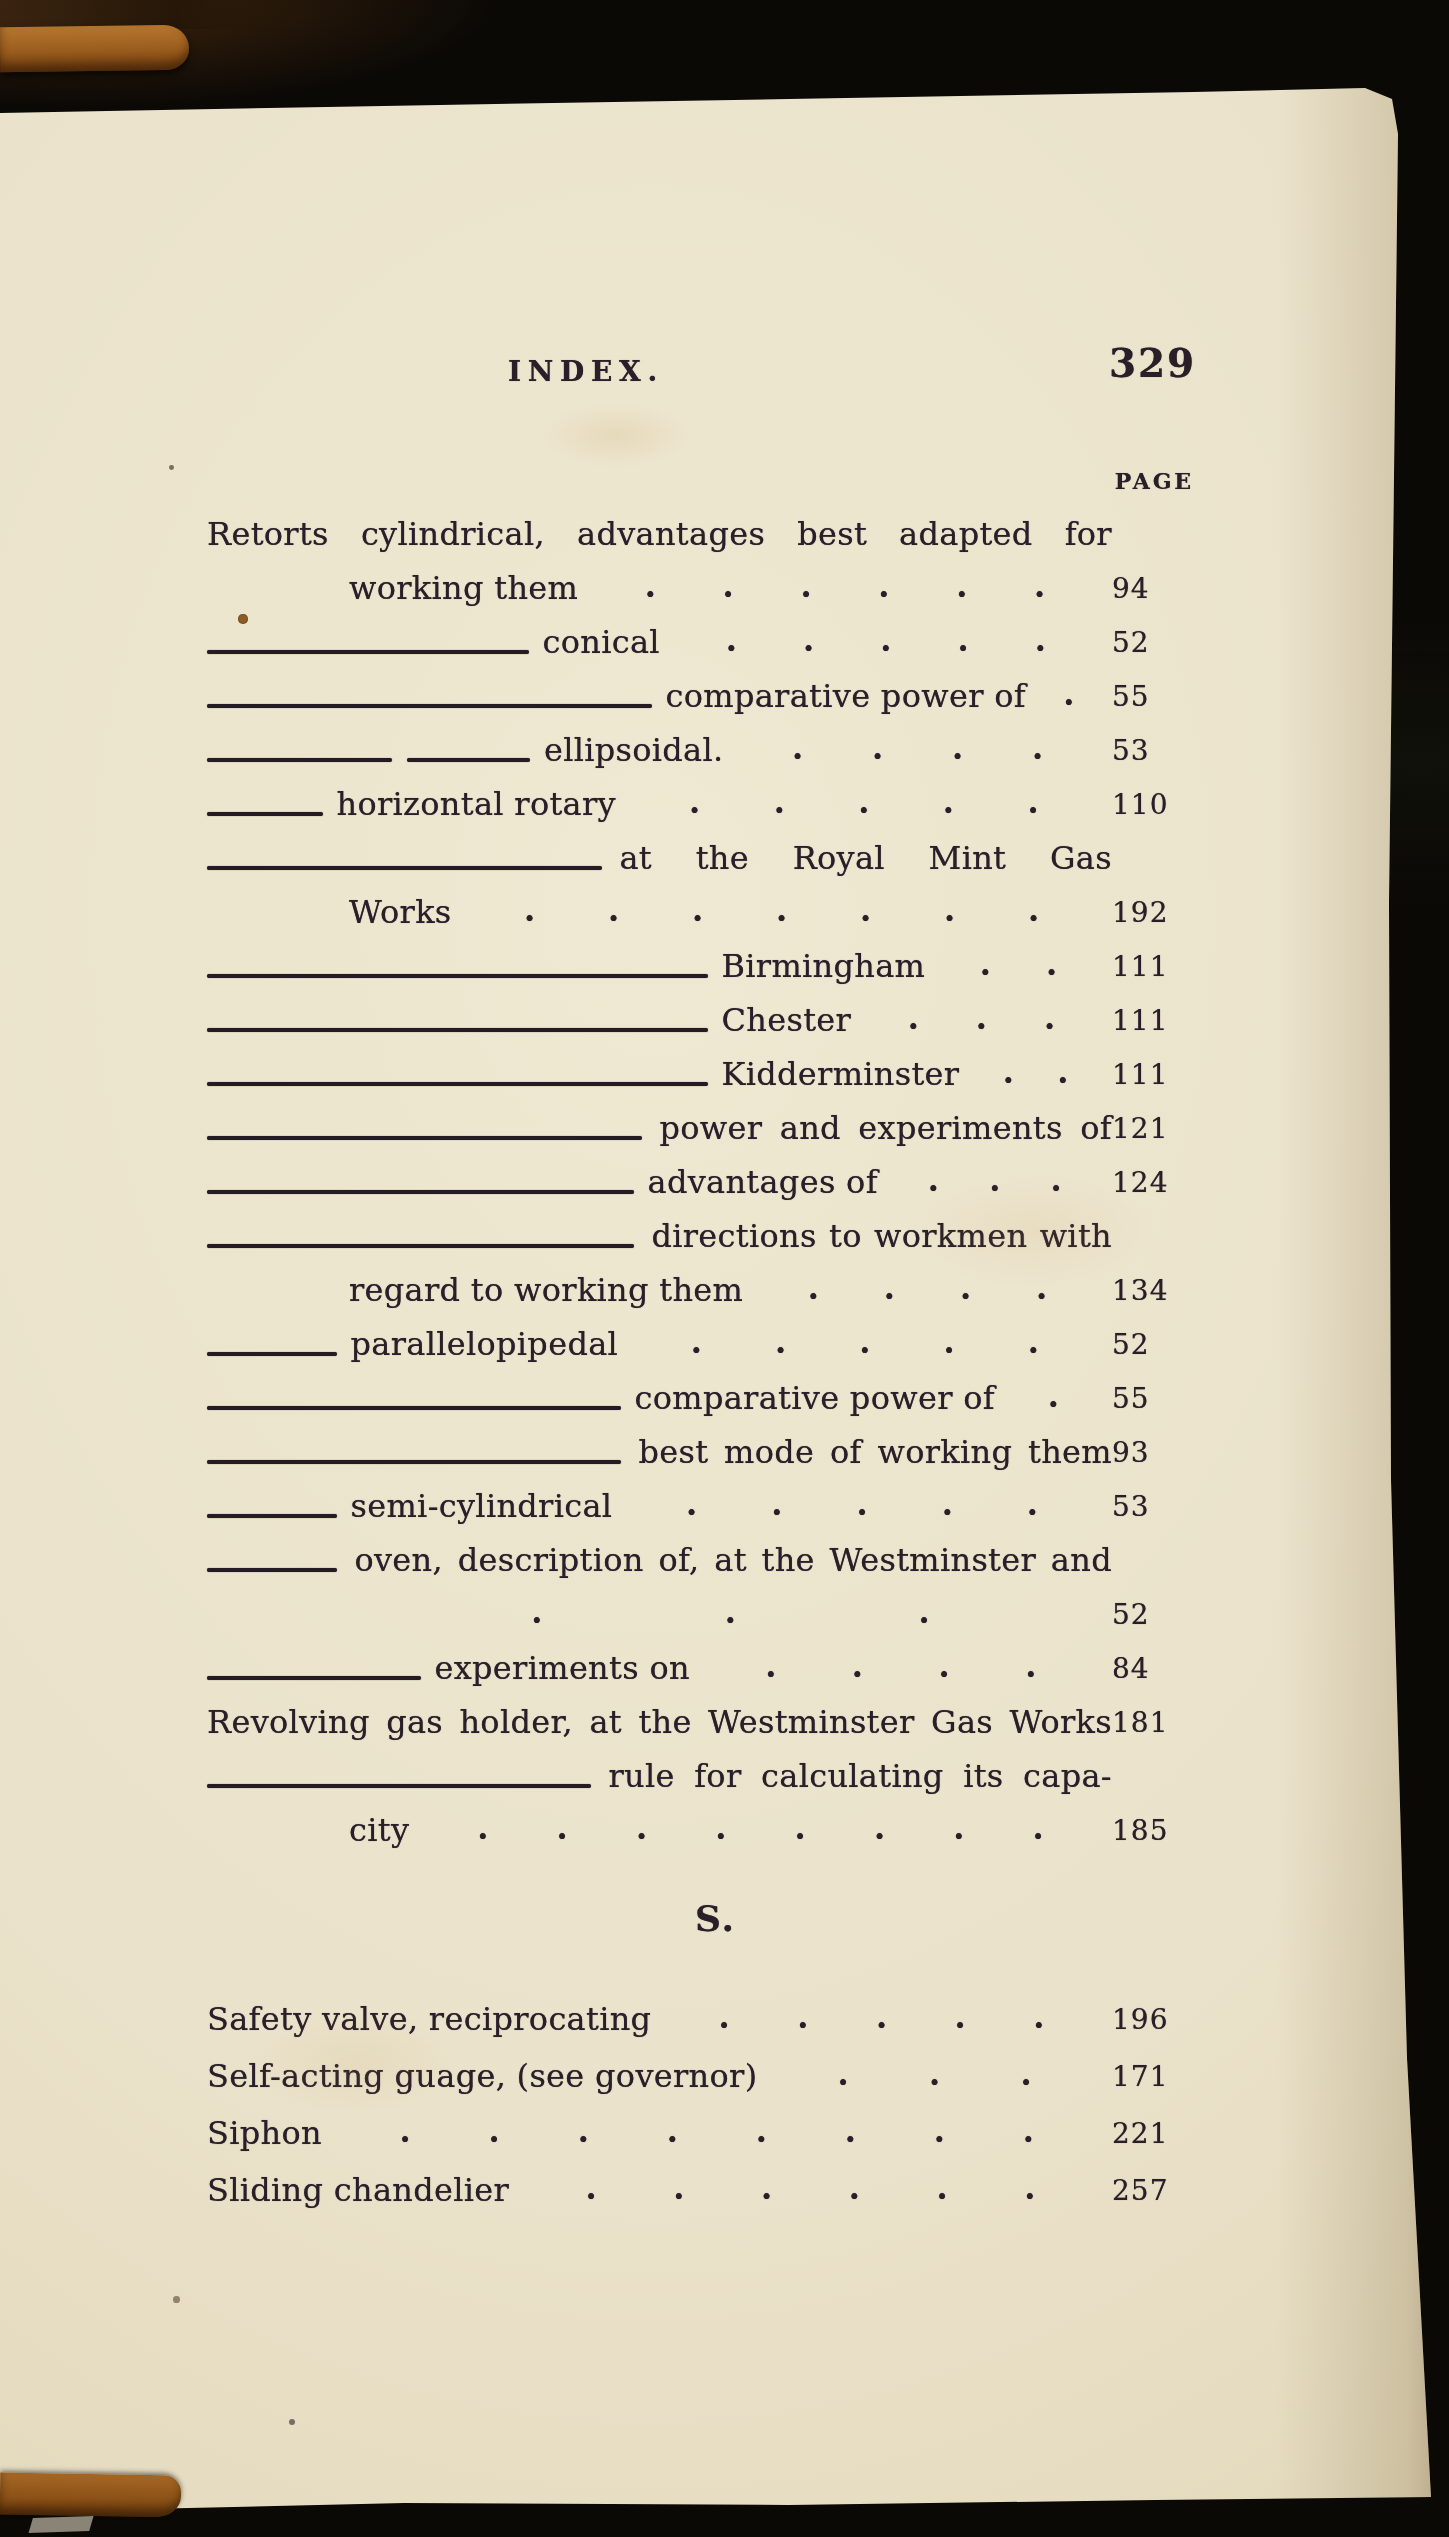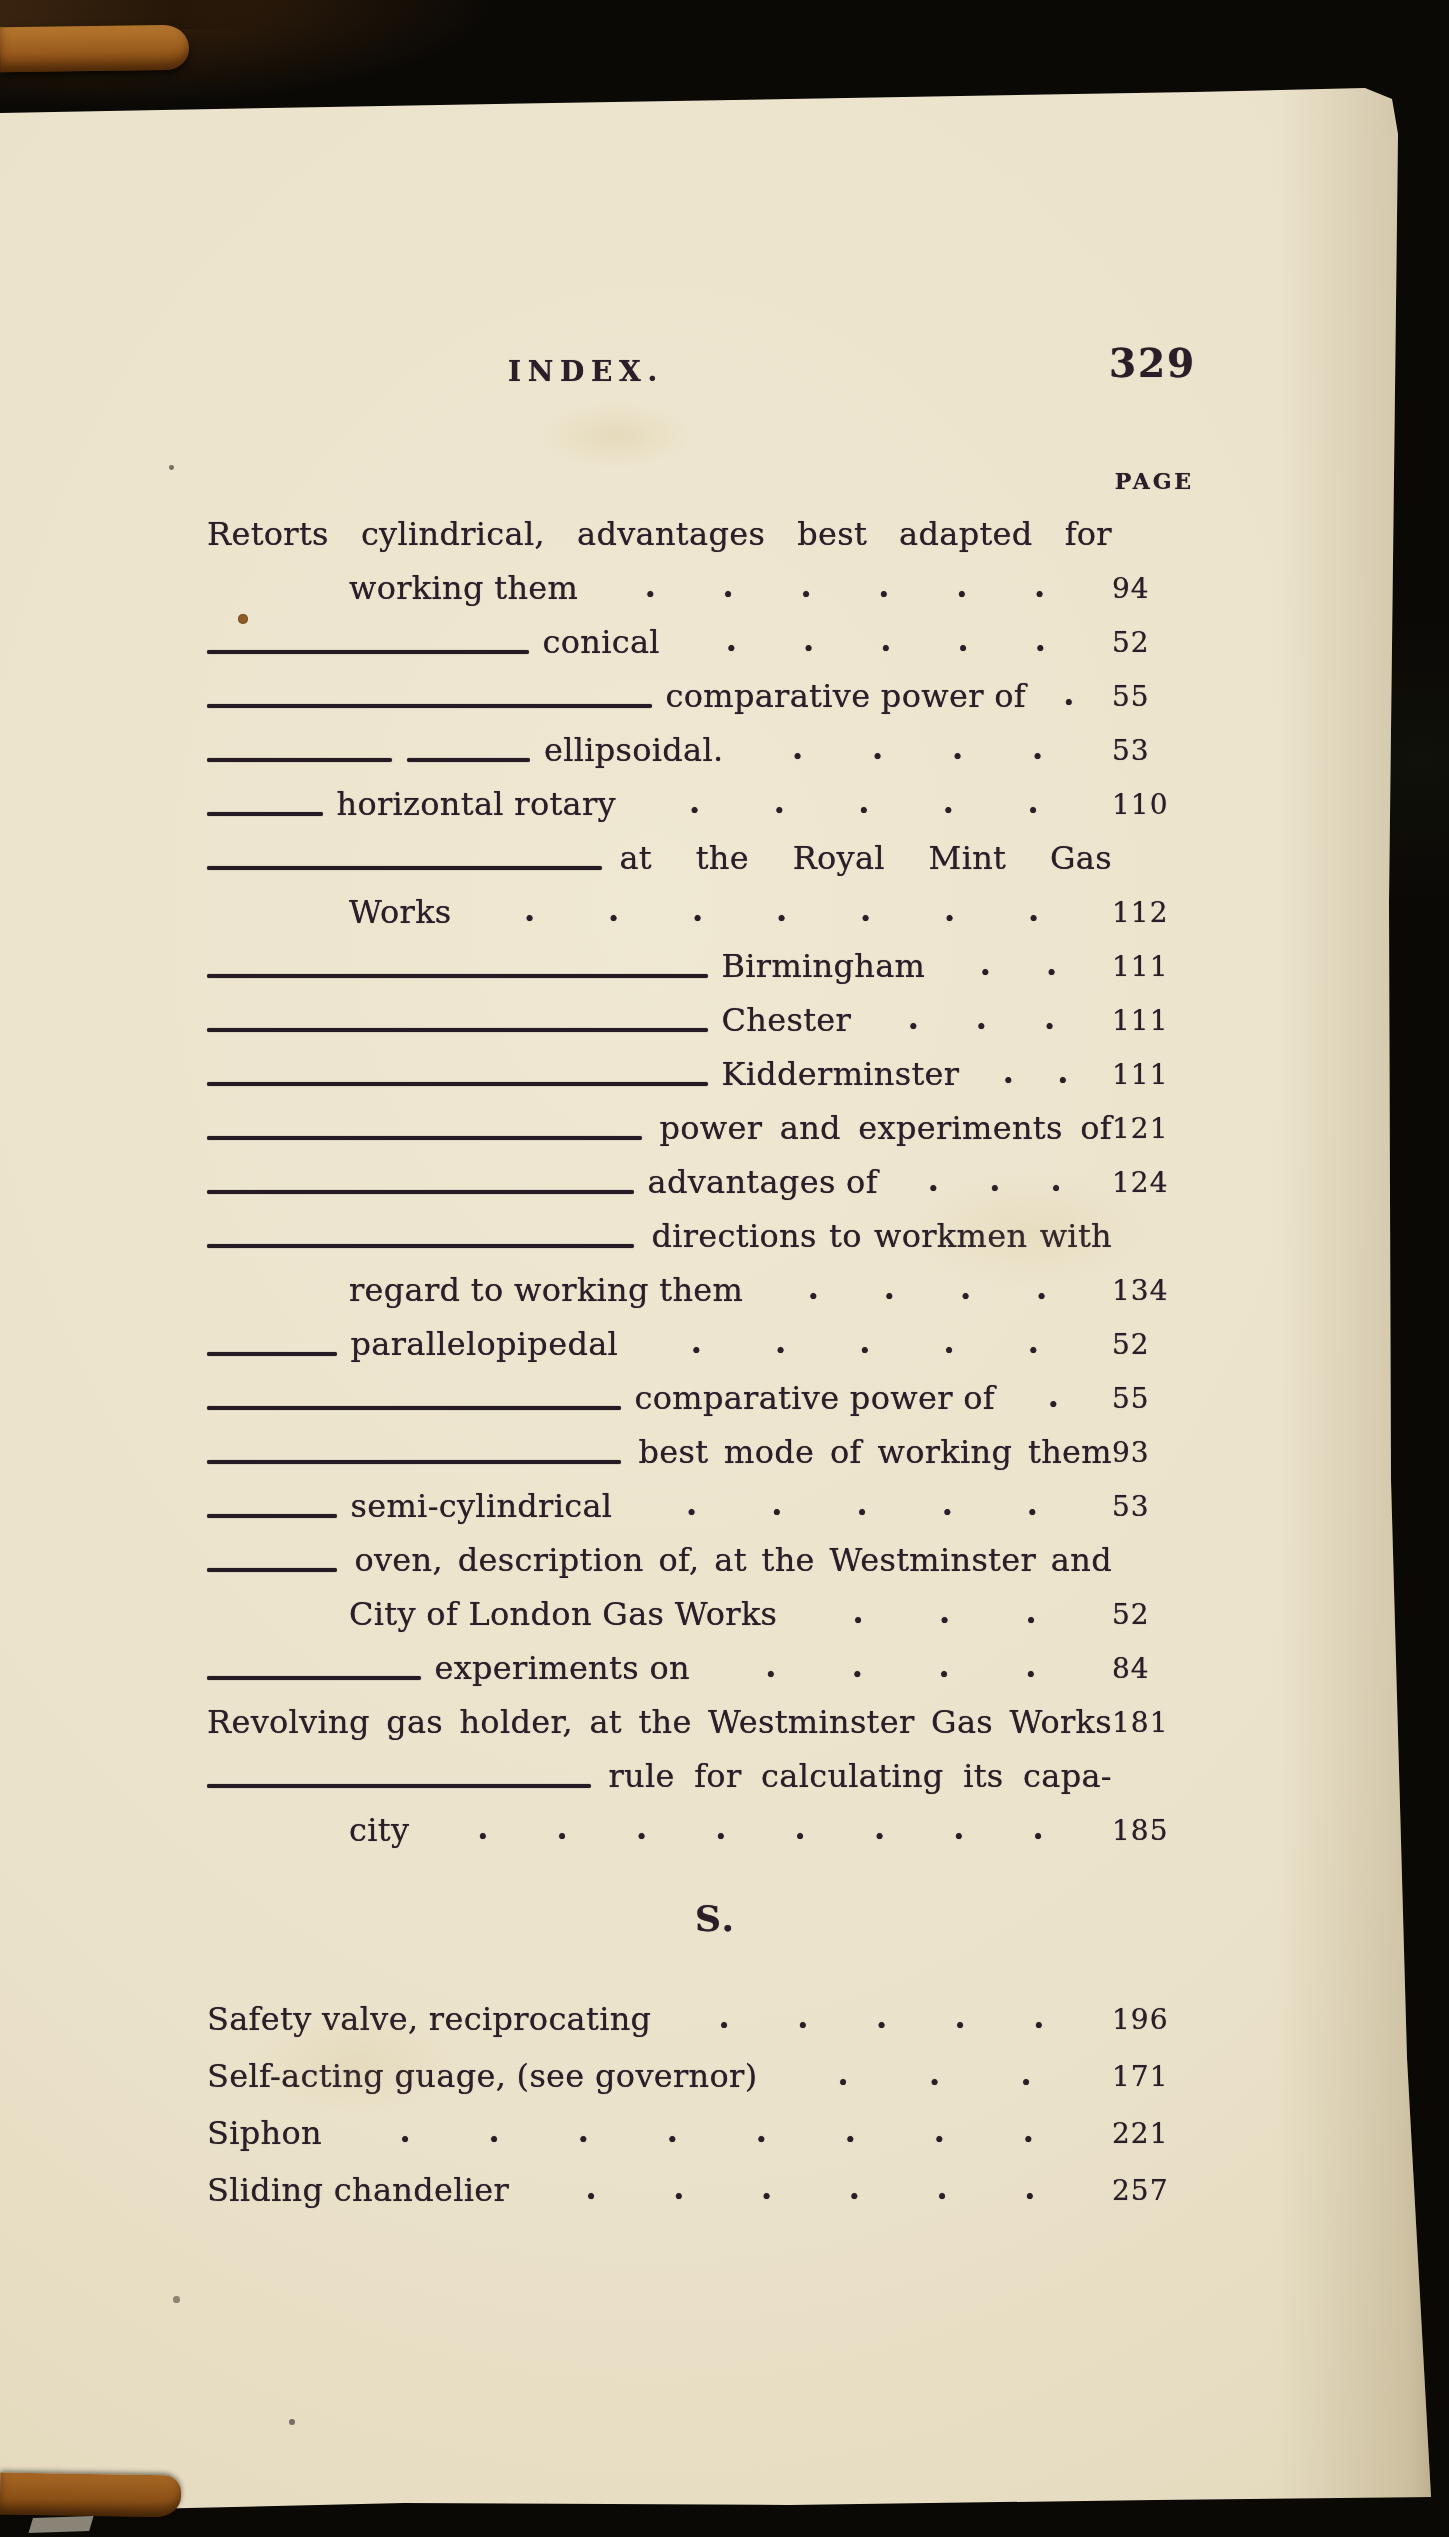--- a/index.html
+++ b/index.html
@@ -106,34 +106,34 @@
   <div class="page-col-label ink">PAGE</div>
 
   <div class="index-block ink" id="rows-main">
       <div class="row"><span class="spread-words no-page"><span>Retorts</span><span>cylindrical,</span><span>advantages</span><span>best</span><span>adapted</span><span>for</span></span></div>
       <div class="row" style="padding-left: 142px;"><span class="entry-text">working them</span><span class="dots"><span>.</span><span>.</span><span>.</span><span>.</span><span>.</span><span>.</span></span><span class="pnum">94</span></div>
       <div class="row"><span class="dash" style="width: 322px;"></span><span class="entry-text">conical</span><span class="dots"><span>.</span><span>.</span><span>.</span><span>.</span><span>.</span></span><span class="pnum">52</span></div>
       <div class="row"><span class="dash" style="width: 445px;"></span><span class="entry-text">comparative power of</span><span class="dots"><span>.</span></span><span class="pnum">55</span></div>
       <div class="row"><span class="dash" style="width: 185px;"></span><span class="dash dash-second" style="width: 123px;"></span><span class="entry-text">ellipsoidal.</span><span class="dots"><span>.</span><span>.</span><span>.</span><span>.</span></span><span class="pnum">53</span></div>
       <div class="row"><span class="dash" style="width: 116px;"></span><span class="entry-text">horizontal rotary</span><span class="dots"><span>.</span><span>.</span><span>.</span><span>.</span><span>.</span></span><span class="pnum">110</span></div>
       <div class="row"><span class="dash" style="width: 395px;"></span><span class="spread-words no-page"><span>at</span><span>the</span><span>Royal</span><span>Mint</span><span>Gas</span></span></div>
-      <div class="row" style="padding-left: 142px;"><span class="entry-text">Works</span><span class="dots"><span>.</span><span>.</span><span>.</span><span>.</span><span>.</span><span>.</span><span>.</span></span><span class="pnum">112</span></div>
+      <div class="row" style="padding-left: 142px;"><span class="entry-text">Works</span><span class="dots"><span>.</span><span>.</span><span>.</span><span>.</span><span>.</span><span>.</span><span>.</span></span><span class="pnum">192</span></div>
       <div class="row"><span class="dash" style="width: 501px;"></span><span class="entry-text">Birmingham</span><span class="dots"><span>.</span><span>.</span></span><span class="pnum">111</span></div>
       <div class="row"><span class="dash" style="width: 501px;"></span><span class="entry-text">Chester</span><span class="dots"><span>.</span><span>.</span><span>.</span></span><span class="pnum">111</span></div>
       <div class="row"><span class="dash" style="width: 501px;"></span><span class="entry-text">Kidderminster</span><span class="dots"><span>.</span><span>.</span></span><span class="pnum">111</span></div>
       <div class="row"><span class="dash" style="width: 435px;"></span><span class="spread-words"><span>power</span><span>and</span><span>experiments</span><span>of</span></span><span class="pnum">121</span></div>
       <div class="row"><span class="dash" style="width: 427px;"></span><span class="entry-text">advantages of</span><span class="dots"><span>.</span><span>.</span><span>.</span></span><span class="pnum">124</span></div>
       <div class="row"><span class="dash" style="width: 427px;"></span><span class="spread-words no-page"><span>directions</span><span>to</span><span>workmen</span><span>with</span></span></div>
       <div class="row" style="padding-left: 142px;"><span class="entry-text">regard to working them</span><span class="dots"><span>.</span><span>.</span><span>.</span><span>.</span></span><span class="pnum">134</span></div>
       <div class="row"><span class="dash" style="width: 130px;"></span><span class="entry-text">parallelopipedal</span><span class="dots"><span>.</span><span>.</span><span>.</span><span>.</span><span>.</span></span><span class="pnum">52</span></div>
       <div class="row"><span class="dash" style="width: 414px;"></span><span class="entry-text">comparative power of</span><span class="dots"><span>.</span></span><span class="pnum">55</span></div>
       <div class="row"><span class="dash" style="width: 414px;"></span><span class="spread-words"><span>best</span><span>mode</span><span>of</span><span>working</span><span>them</span></span><span class="pnum">93</span></div>
       <div class="row"><span class="dash" style="width: 130px;"></span><span class="entry-text">semi-cylindrical</span><span class="dots"><span>.</span><span>.</span><span>.</span><span>.</span><span>.</span></span><span class="pnum">53</span></div>
       <div class="row"><span class="dash" style="width: 130px;"></span><span class="spread-words no-page"><span>oven,</span><span>description</span><span>of,</span><span>at</span><span>the</span><span>Westminster</span><span>and</span></span></div>
-      <div class="row" style="padding-left: 142px;"><span class="entry-text">City of London Gas Works</span><span class="dots"><span>.</span><span>.</span><span>.</span></span><span class="pnum">52</span></div>
+      <div class="row" style="padding-left: 142px;"><span class="dots"><span>.</span><span>.</span><span>.</span></span><span class="pnum">52</span></div>
       <div class="row"><span class="dash" style="width: 214px;"></span><span class="entry-text">experiments on</span><span class="dots"><span>.</span><span>.</span><span>.</span><span>.</span></span><span class="pnum">84</span></div>
       <div class="row"><span class="spread-words"><span>Revolving</span><span>gas</span><span>holder,</span><span>at</span><span>the</span><span>Westminster</span><span>Gas</span><span>Works</span></span><span class="pnum">181</span></div>
       <div class="row"><span class="dash" style="width: 384px;"></span><span class="spread-words no-page"><span>rule</span><span>for</span><span>calculating</span><span>its</span><span>capa-</span></span></div>
       <div class="row" style="padding-left: 142px;"><span class="entry-text">city</span><span class="dots"><span>.</span><span>.</span><span>.</span><span>.</span><span>.</span><span>.</span><span>.</span><span>.</span></span><span class="pnum">185</span></div>
     </div>
 
   <div class="s-heading ink">S.</div>
 
   <div class="index-block ink" id="rows-s">
       <div class="row"><span class="entry-text">Safety valve, reciprocating</span><span class="dots"><span>.</span><span>.</span><span>.</span><span>.</span><span>.</span></span><span class="pnum">196</span></div>

